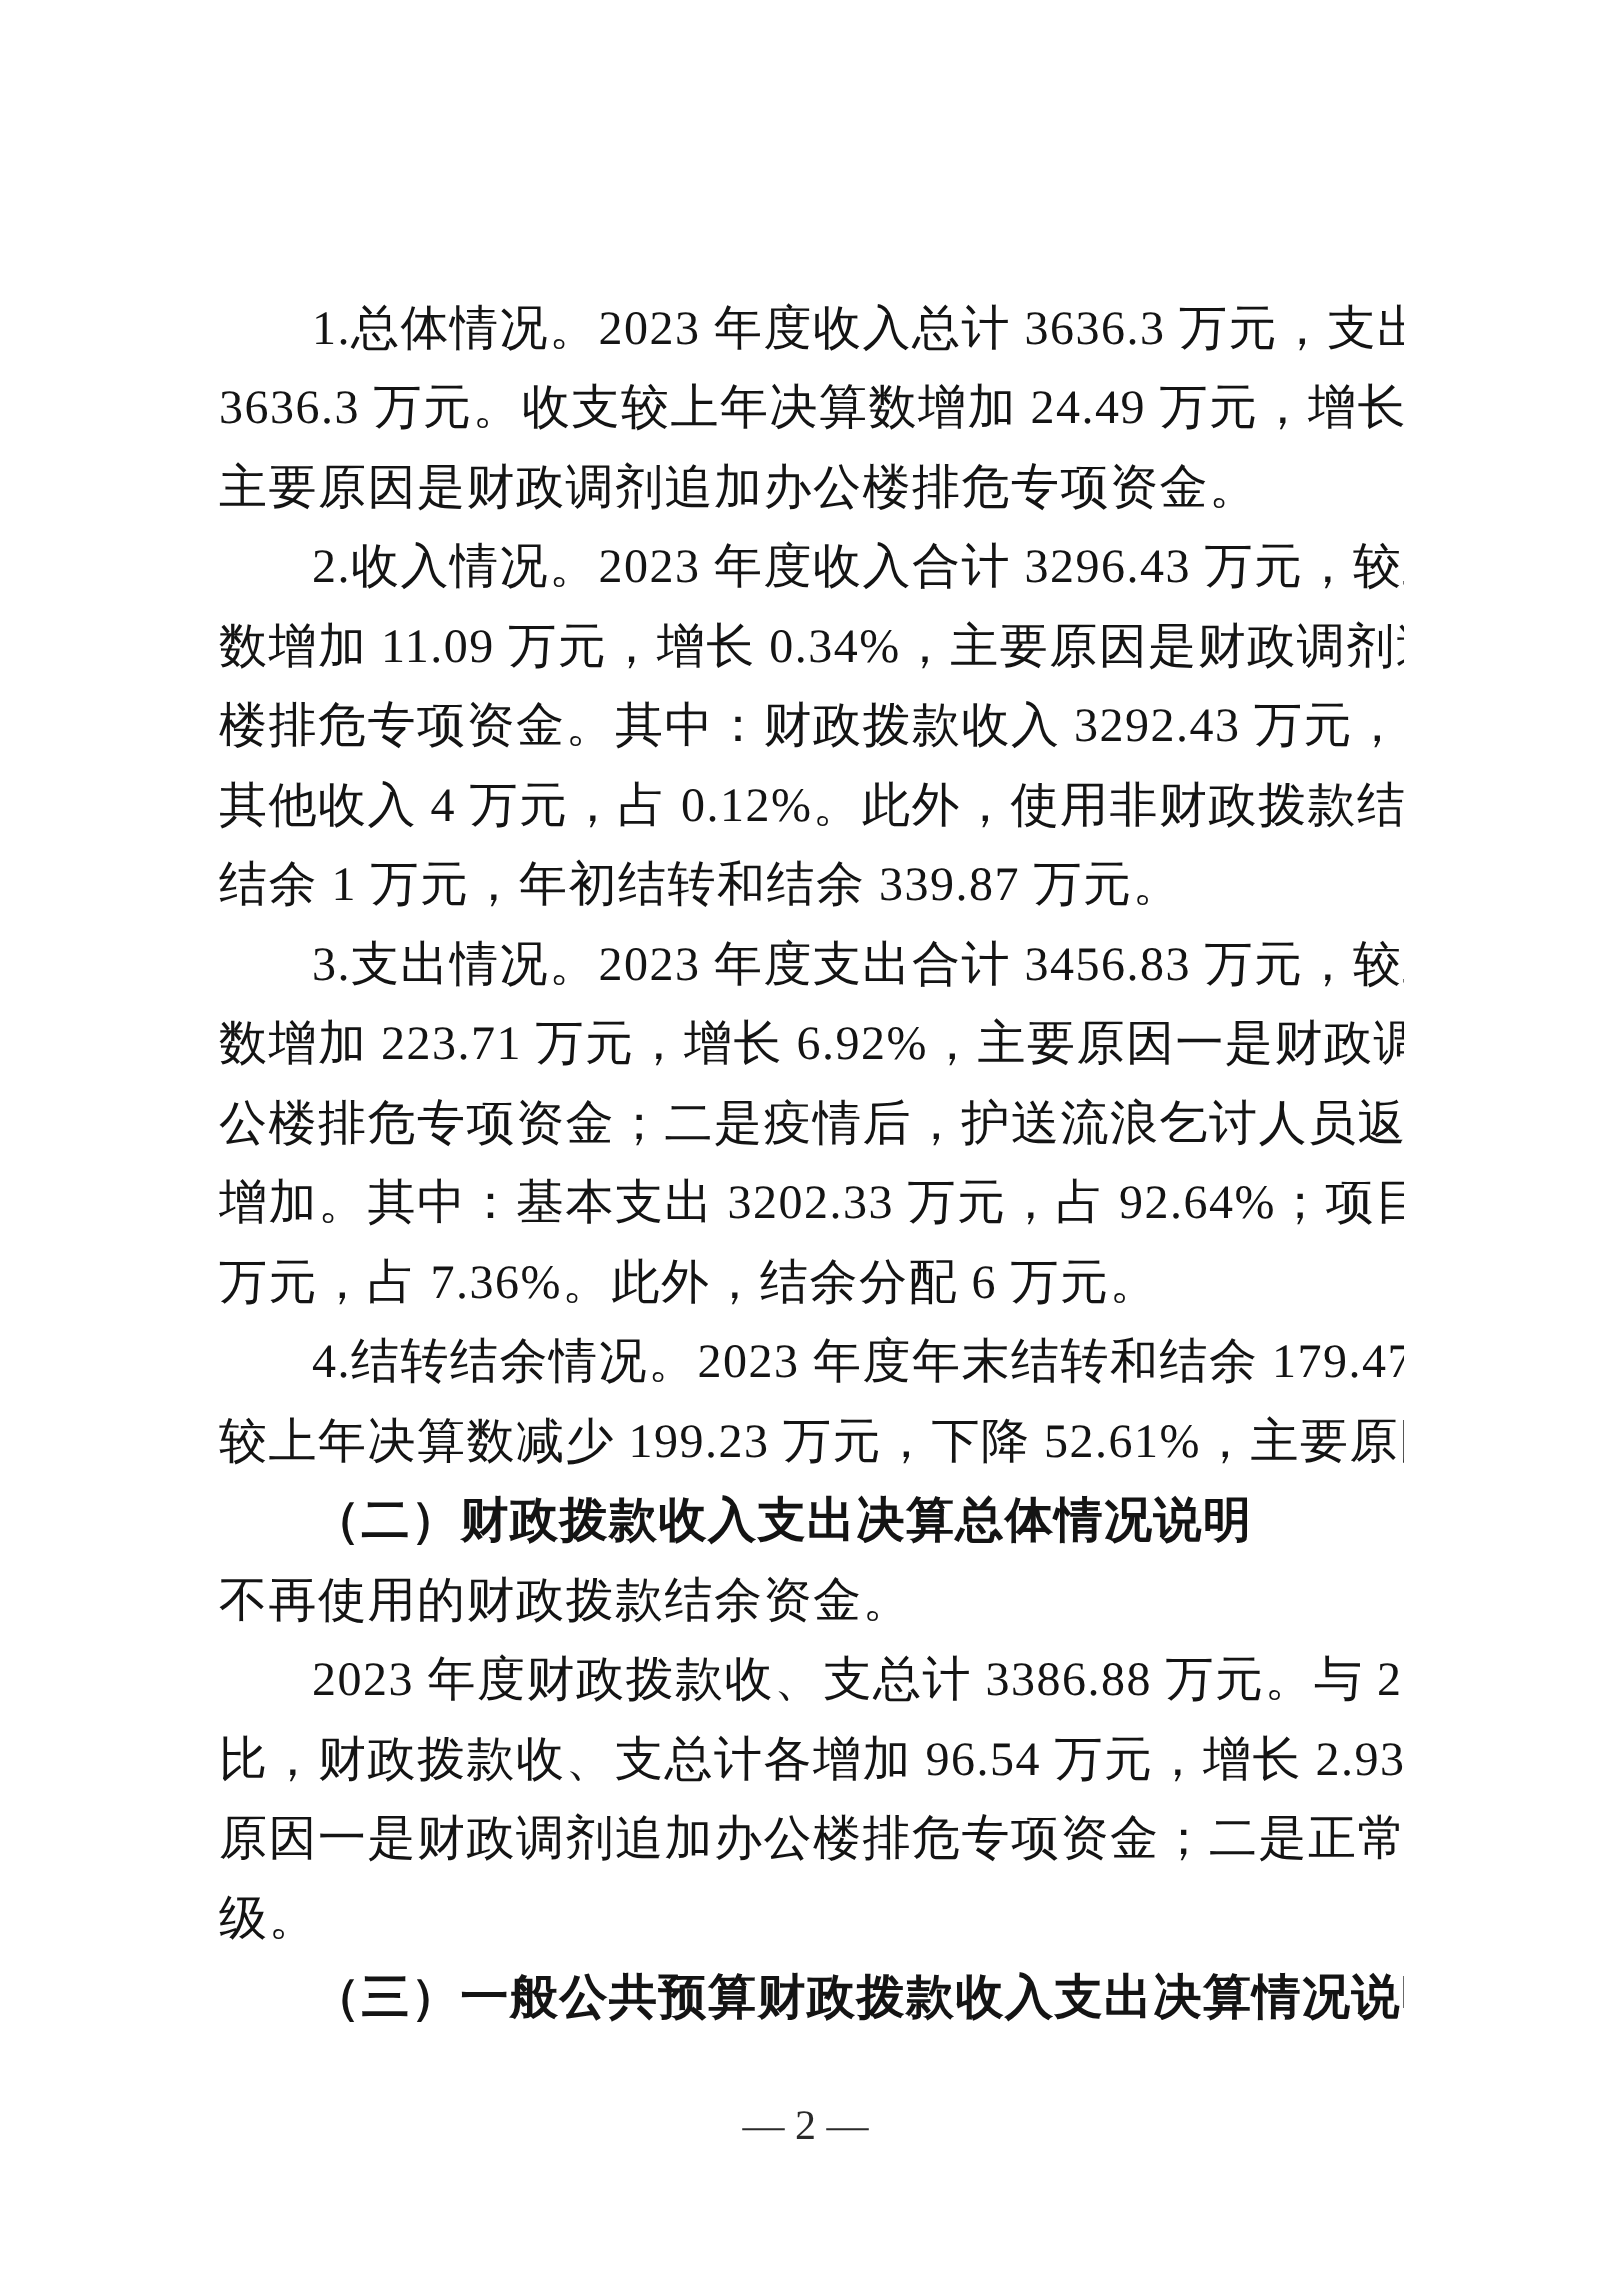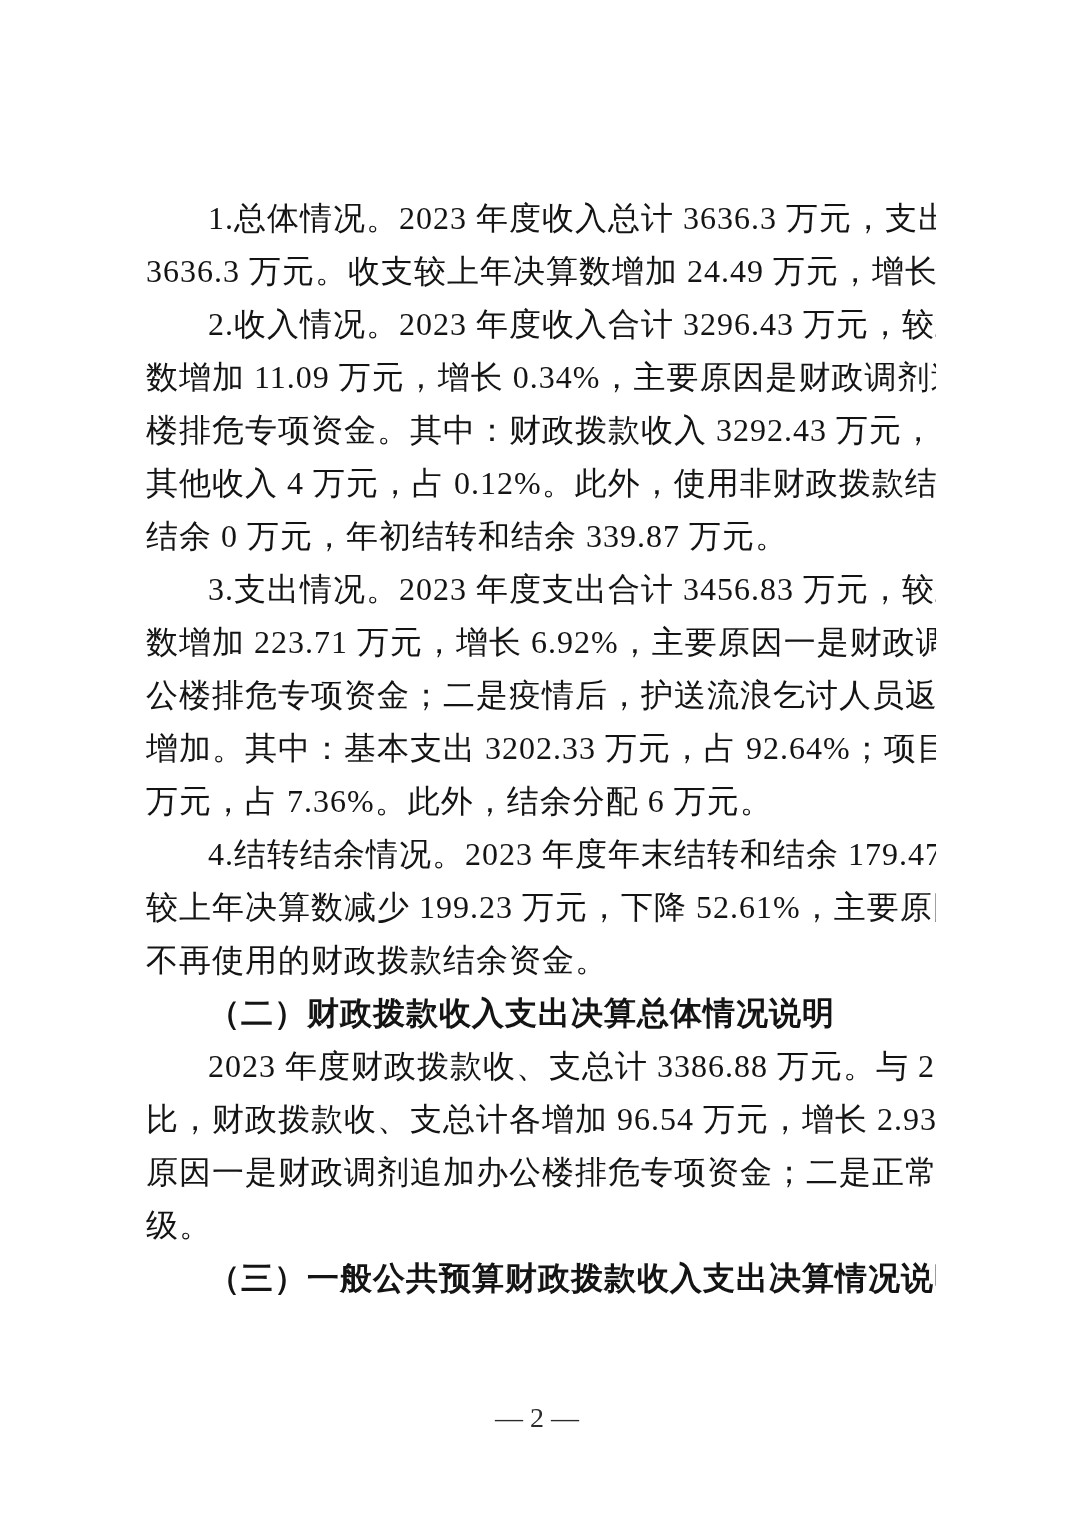--- a/index.html
+++ b/index.html
@@ -53,34 +53,35 @@
     color: #2a2a2a;
   }
 </style>
 </head>
 <body>
 
 <div class="page">
   <div class="content">
     <div class="line indent fill">1.总体情况。2023 年度收入总计 3636.3 万元，支出总计</div>
     <div class="line fill">3636.3 万元。收支较上年决算数增加 24.49 万元，增长 0.68%，</div>
+    <div class="line">主要原因是财政调剂追加办公楼排危专项资金。</div>
     <div class="line indent fill">2.收入情况。2023 年度收入合计 3296.43 万元，较上年决算</div>
     <div class="line fill">数增加 11.09 万元，增长 0.34%，主要原因是财政调剂追加办公</div>
     <div class="line fill">楼排危专项资金。其中：财政拨款收入 3292.43 万元，占 99.88%；</div>
     <div class="line fill">其他收入 4 万元，占 0.12%。此外，使用非财政拨款结余和专用</div>
-    <div class="line">结余 0 万元，年初结转和结余 339.87 万元。</div>
+    <div class="line">结余 1 万元，年初结转和结余 339.87 万元。</div>
     <div class="line indent fill">3.支出情况。2023 年度支出合计 3456.83 万元，较上年决算</div>
     <div class="line fill">数增加 223.71 万元，增长 6.92%，主要原因一是财政调剂追加办</div>
     <div class="line fill">公楼排危专项资金；二是疫情后，护送流浪乞讨人员返乡差旅费</div>
     <div class="line fill">增加。其中：基本支出 3202.33 万元，占 92.64%；项目支出 254.5</div>
     <div class="line">万元，占 7.36%。此外，结余分配 6 万元。</div>
     <div class="line indent fill">4.结转结余情况。2023 年度年末结转和结余 179.47 万元，</div>
     <div class="line fill">较上年决算数减少 199.23 万元，下降 52.61%，主要原因是上缴</div>
+    <div class="line indent heading">（二）财政拨款收入支出决算总体情况说明</div>
     <div class="line">不再使用的财政拨款结余资金。</div>
-    <div class="line indent heading">（二）财政拨款收入支出决算总体情况说明</div>
     <div class="line indent fill">2023 年度财政拨款收、支总计 3386.88 万元。与 2022 年相</div>
     <div class="line fill">比，财政拨款收、支总计各增加 96.54 万元，增长 2.93%。主要</div>
     <div class="line fill">原因一是财政调剂追加办公楼排危专项资金；二是正常调资晋</div>
     <div class="line">级。</div>
     <div class="line indent heading">（三）一般公共预算财政拨款收入支出决算情况说明</div>
   </div>
 
   <div class="footer">
     <span>— 2 —</span>
   </div>

